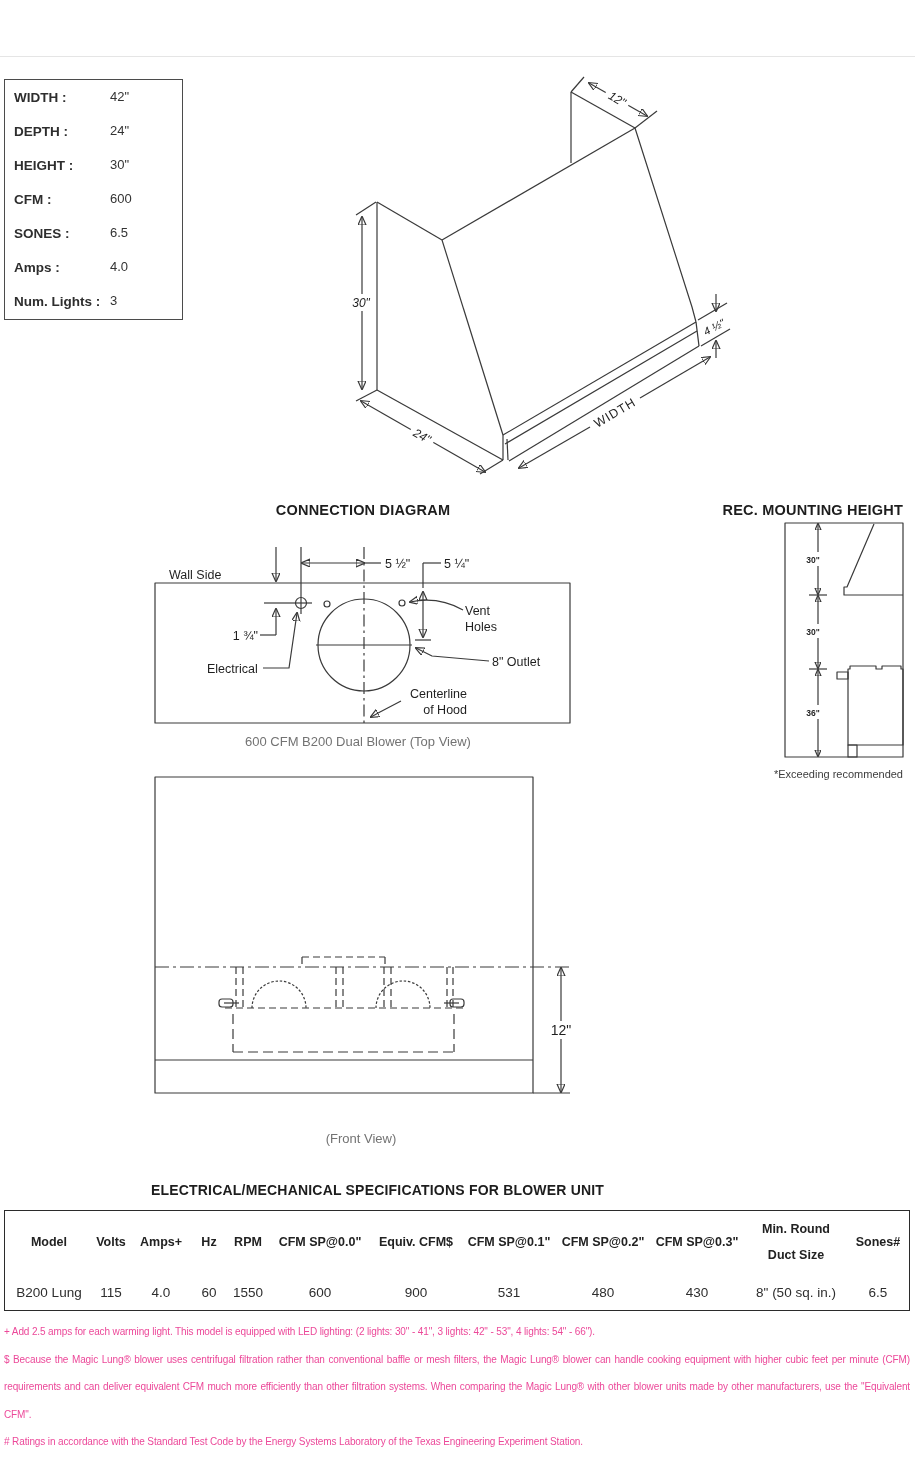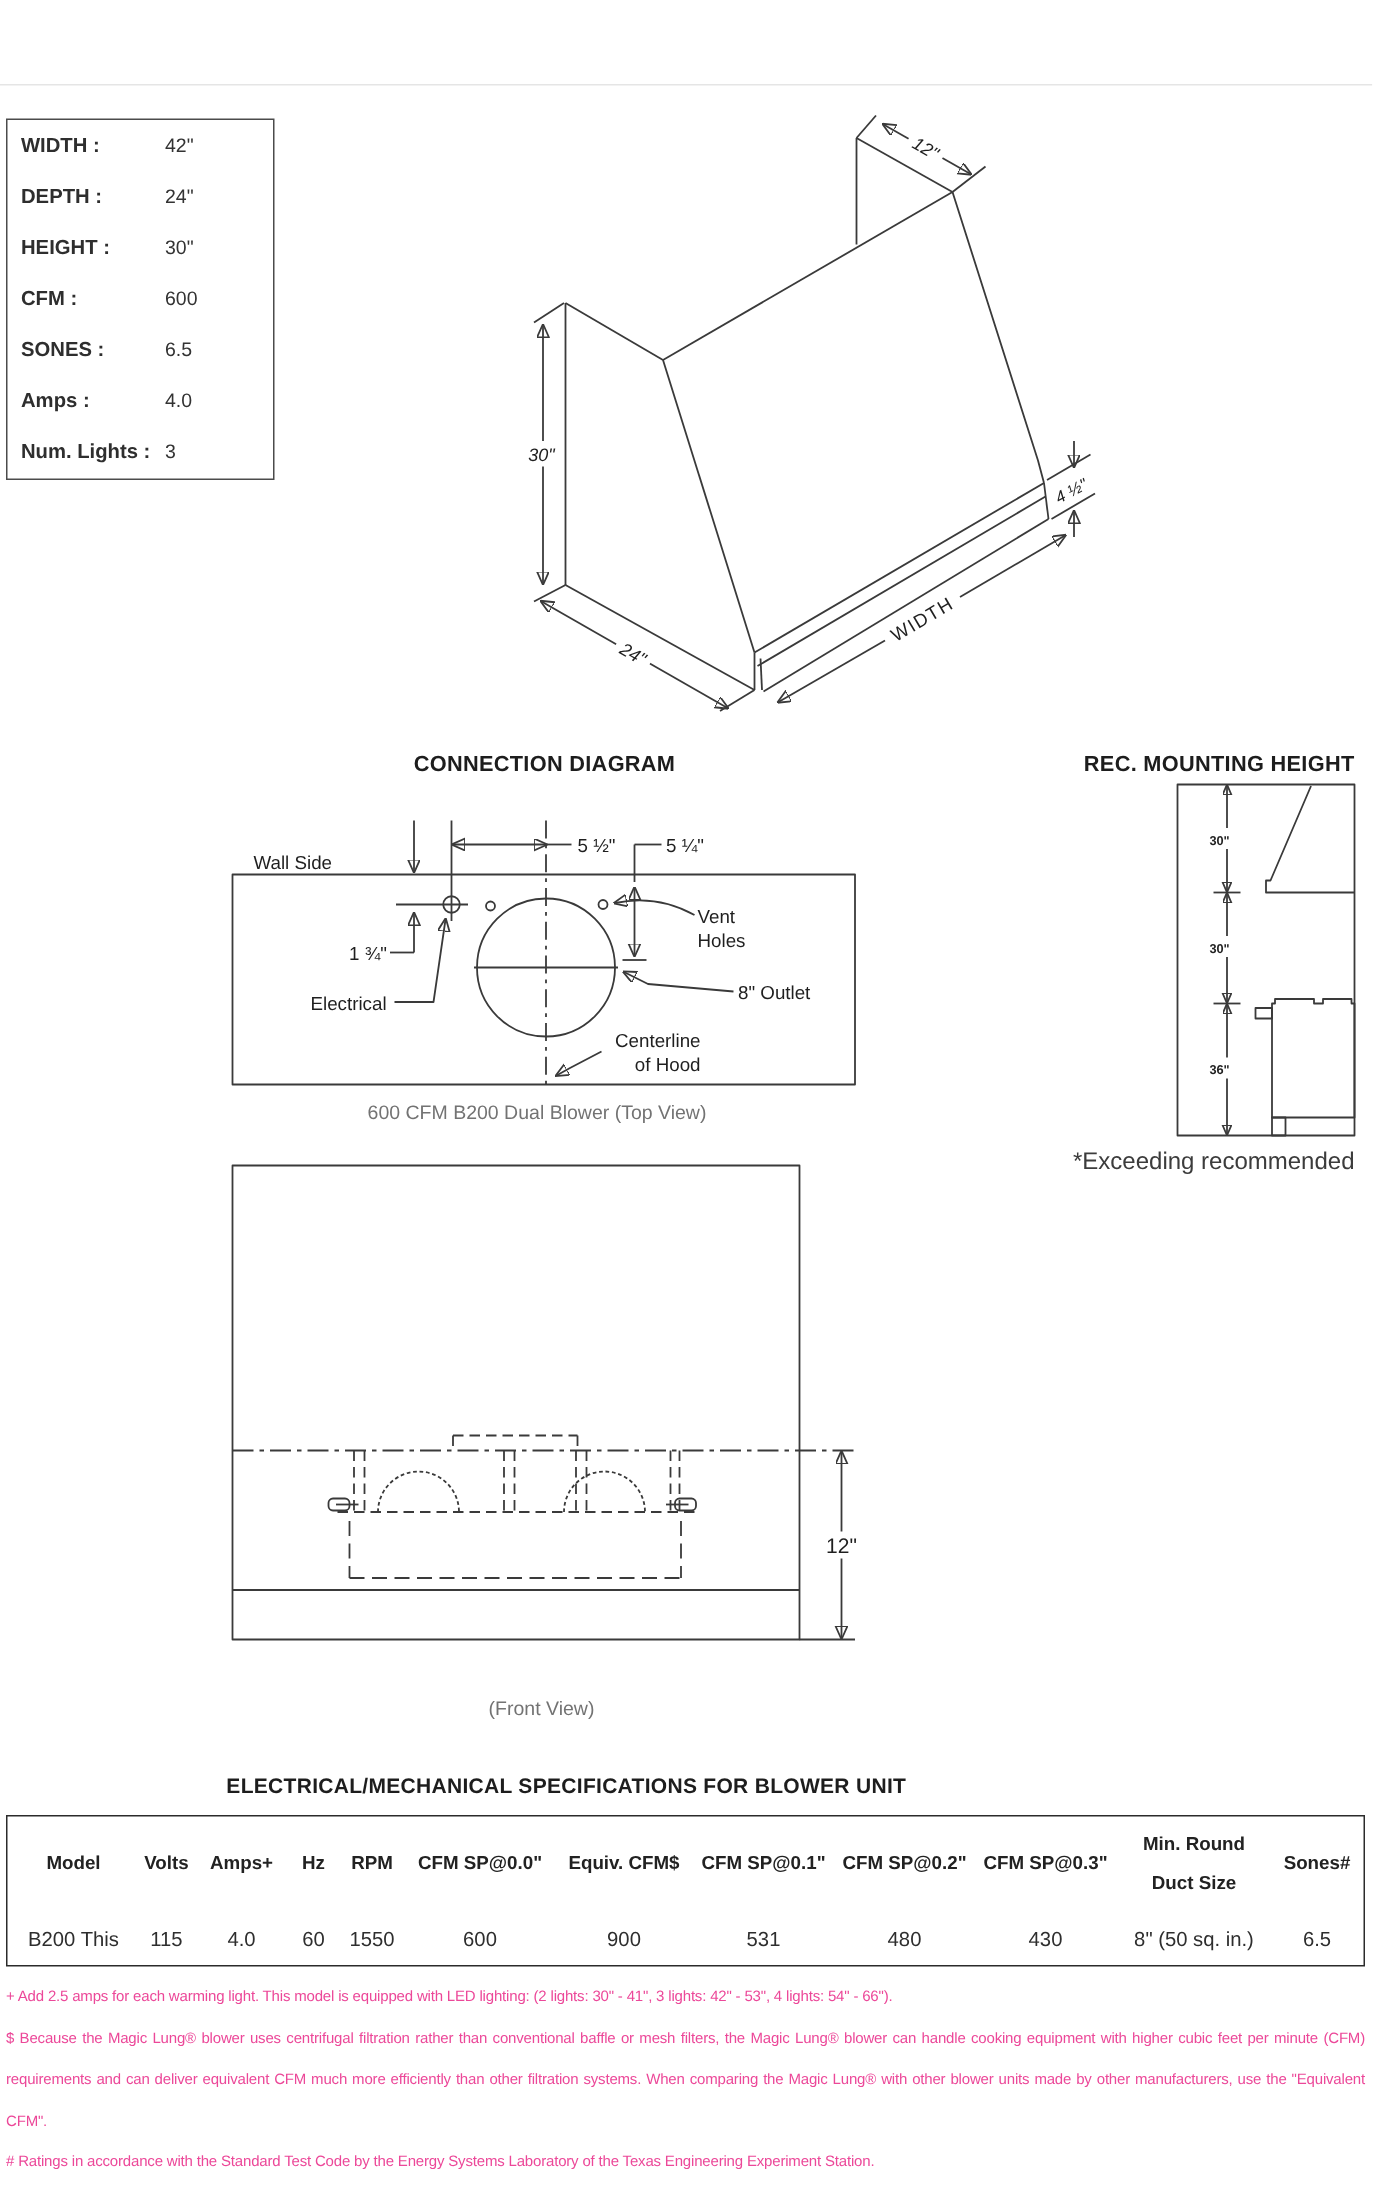--- a/index.html
+++ b/index.html
@@ -16,21 +16,21 @@
   
   .sec-title{font-weight:bold;font-size:14.5px;color:#1d1d1d;letter-spacing:0.2px;}
   .caption{font-size:13px;color:#737373;}
   
   svg{overflow:visible;}
   svg path,svg line,svg rect,svg circle,svg polyline{fill:none;stroke:#3a3a3a;stroke-width:1.2;stroke-linejoin:round;stroke-linecap:butt;}
   svg text{font-family:"Liberation Sans",sans-serif;fill:#1f1f1f;stroke:none;font-size:12.5px;}
   svg text.dim{font-style:italic;font-size:12px;}
   svg rect.bg{fill:#fff;stroke:none;}
   
-  .mount-note{font-size:16px;line-height:27.4px;text-align:right;color:#3c3c3c;}
+  .mount-note{font-size:11px;line-height:27.4px;text-align:right;color:#3c3c3c;}
   
   .blower-table{border:1.5px solid #2b2b2b;width:906px;height:101px;display:grid;
      grid-template-columns:88px 36px 64px 32px 46px 98px 94px 92px 96px 92px 106px 58px;
      grid-template-rows:62px 39px;box-sizing:border-box;}
   .th{display:flex;align-items:center;justify-content:center;text-align:center;
       font-weight:bold;font-size:12.5px;line-height:26px;color:#222;}
   .td{display:flex;align-items:center;justify-content:center;text-align:center;
       font-size:13.5px;color:#2e2e2e;white-space:nowrap;}
   
   .footnotes{width:906px;font-size:10px;letter-spacing:-0.12px;color:#ec4899;}
@@ -248,21 +248,21 @@
     <div class="th">Amps+</div>
     <div class="th">Hz</div>
     <div class="th">RPM</div>
     <div class="th">CFM SP@0.0"</div>
     <div class="th">Equiv. CFM$</div>
     <div class="th">CFM SP@0.1"</div>
     <div class="th">CFM SP@0.2"</div>
     <div class="th">CFM SP@0.3"</div>
     <div class="th" style="padding:0 10px;">Min. Round Duct Size</div>
     <div class="th">Sones#</div>
-    <div class="td">B200 This</div>
+    <div class="td">B200 Lung</div>
     <div class="td">115</div>
     <div class="td">4.0</div>
     <div class="td">60</div>
     <div class="td">1550</div>
     <div class="td">600</div>
     <div class="td">900</div>
     <div class="td">531</div>
     <div class="td">480</div>
     <div class="td">430</div>
     <div class="td">8" (50 sq. in.)</div>

